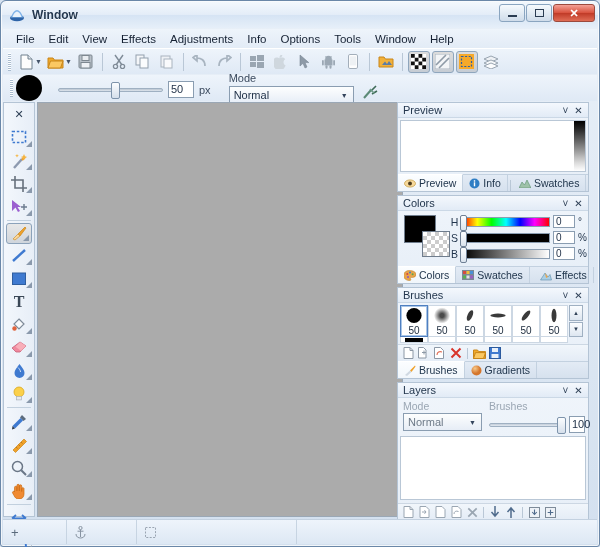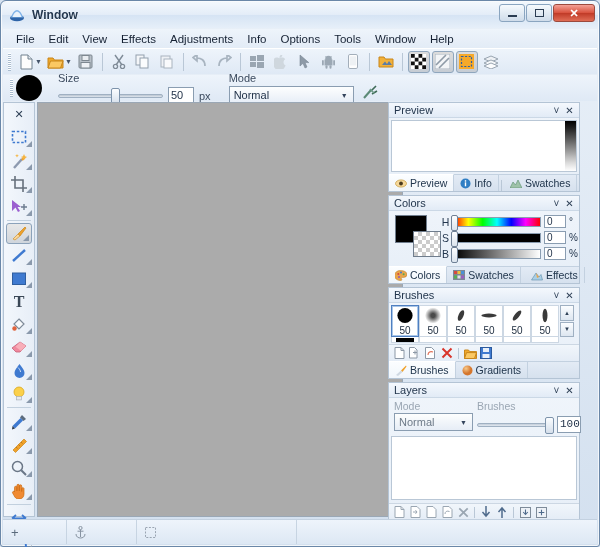--- a/index.html
+++ b/index.html
@@ -73,21 +73,21 @@
   .tool .corner { position:absolute; right:2px; bottom:2px; width:0; height:0;
     border-left:3px solid transparent; border-top:3px solid transparent;
     border-right:3px solid #8a99ac; border-bottom:3px solid #8a99ac; }
   .tool-sep { height:1px; margin:2px 3px; background:#c2d0de; }
 
   
   #canvas-area { position:absolute; left:36px; top:101px; right:196px; bottom:29px;
     background:#ababab; border:1px solid #9aa7b5; }
 
   
-  #dock { position:absolute; right:19px; top:101px; width:192px; bottom:29px; }
+  #dock { position:absolute; right:10px; top:101px; width:192px; bottom:29px; }
   .panel { background:linear-gradient(#f0f5fb,#e6eef7); border:1px solid #b4c4d5;
     margin-bottom:3px; }
   .panel-head { height:15px; display:flex; align-items:center; padding:0 3px 0 5px;
     background:linear-gradient(#f4f8fd,#e2ebf6); border-bottom:1px solid #cbd8e6; }
   .panel-title { font-size:11px; color:#23364d; flex:1; }
   .panel-btn { width:13px; height:13px; display:flex; align-items:center;
     justify-content:center; font-size:10px; color:#2f4157; }
   .tabs { display:flex; align-items:flex-end; height:17px;
      background:linear-gradient(#e3ebf5,#d6e1ee); border-top:1px solid #c3d1e0; }
   .tab { display:flex; align-items:center; gap:3px; height:16px; padding:0 6px;
@@ -340,21 +340,20 @@
         <path d="M8 8 15 11 8 14 1 11z" fill="#fbfcfd" stroke="#99a5b1"></path>
       </svg>
     </div>
   </div>
 
   <div id="optionsbar">
     <span class="grip"></span>
     <div id="brush-preview"></div>
 
     <div style="margin-left:16px;">
-      <div class="opt-label">Size</div>
       <div style="display:flex; align-items:center; gap:5px; margin-top:3px;">
         <div id="size-slider">
           <div id="size-thumb"></div>
         </div>
         <div class="numbox">50</div>
         <span class="opt-label">px</span>
       </div>
     </div>
 
     <div style="margin-left:18px;">
@@ -781,21 +780,21 @@
             <span>Normal</span>
             <span class="cb-arrow">▼</span>
           </div>
         </div>
         <div style="margin-left:4px;">
           <div class="lay-lbl">Brushes</div>
           <div style="display:flex;align-items:center;gap:4px;margin-top:4px;">
             <div id="opacity-track">
               <div id="opacity-thumb"></div>
             </div>
-            <div class="numbox" style="width:24px;font-family:Liberation Mono, monospace;">100</div>
+            <div class="numbox" style="width:16px;">100</div>
 
           </div>
         </div>
       </div>
 
       <div id="layers-list"></div>
 
       <div class="mini-toolbar">
         <div class="mini-btn">
           <svg width="11" height="12" viewBox="0 0 11 12">

